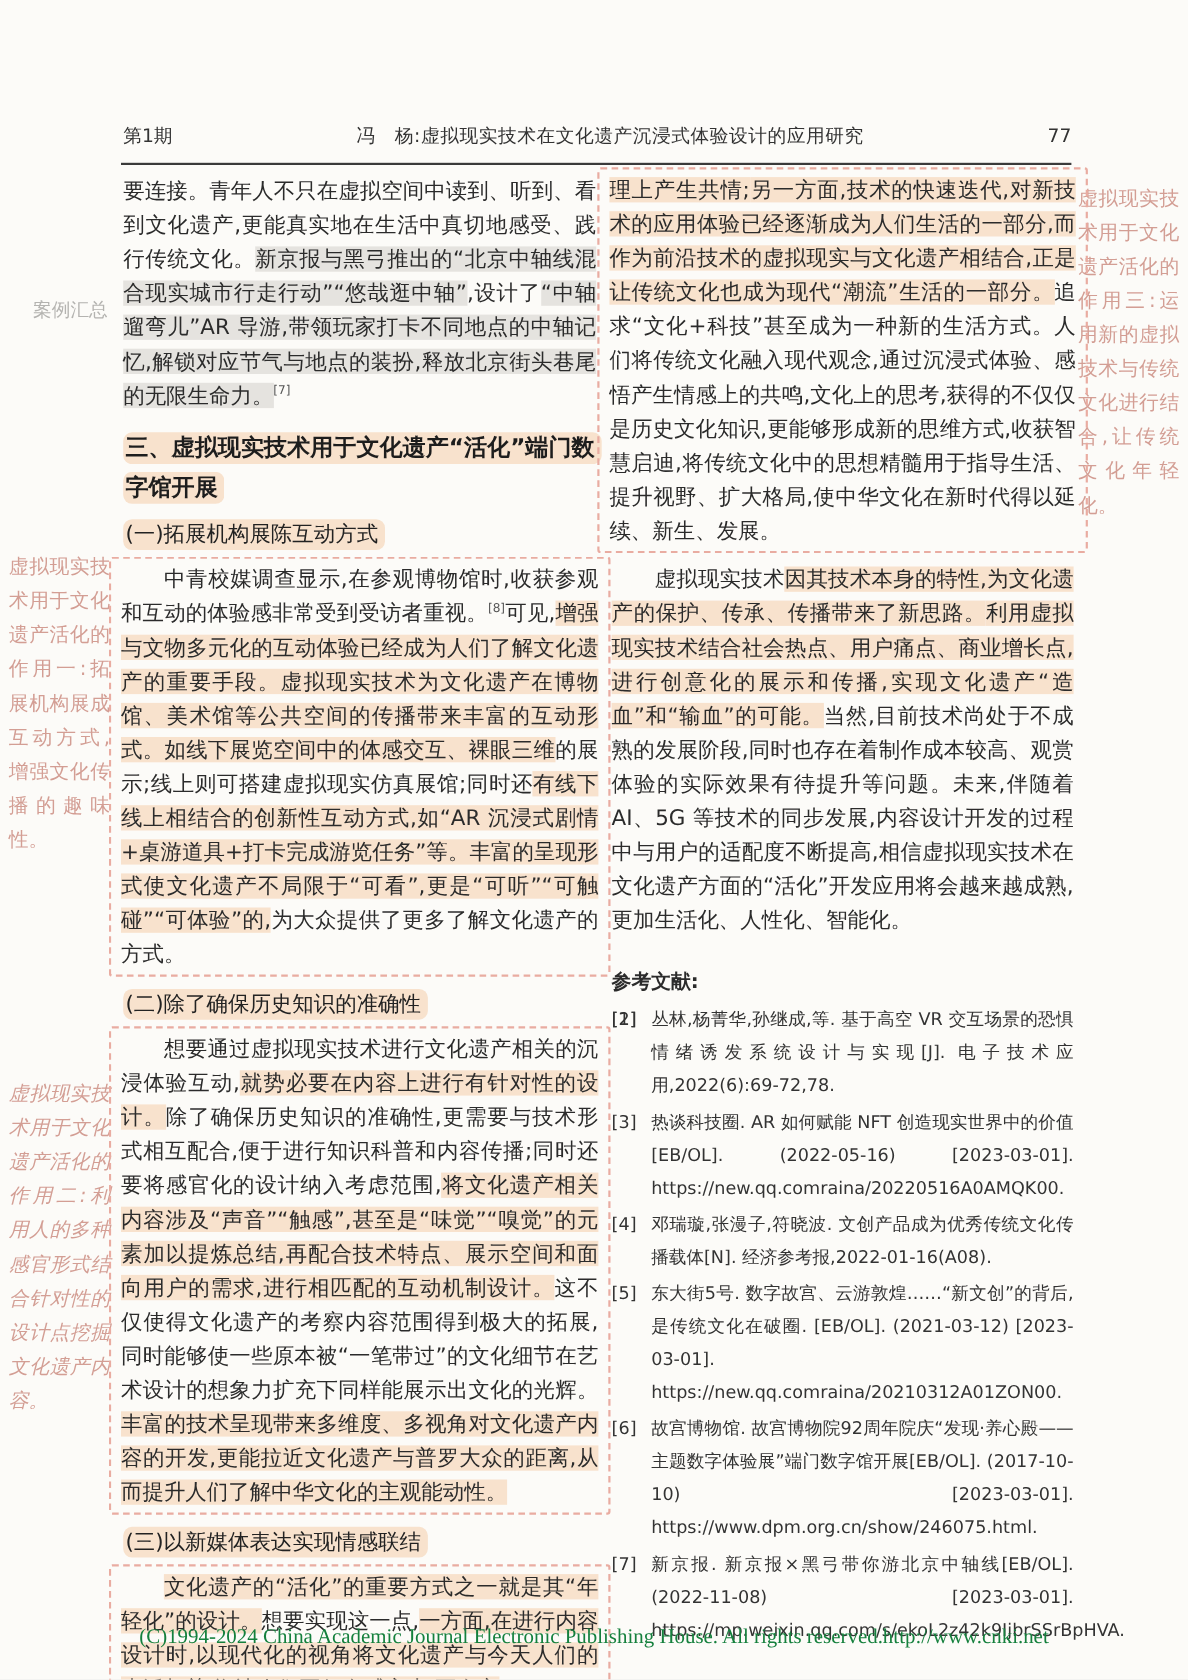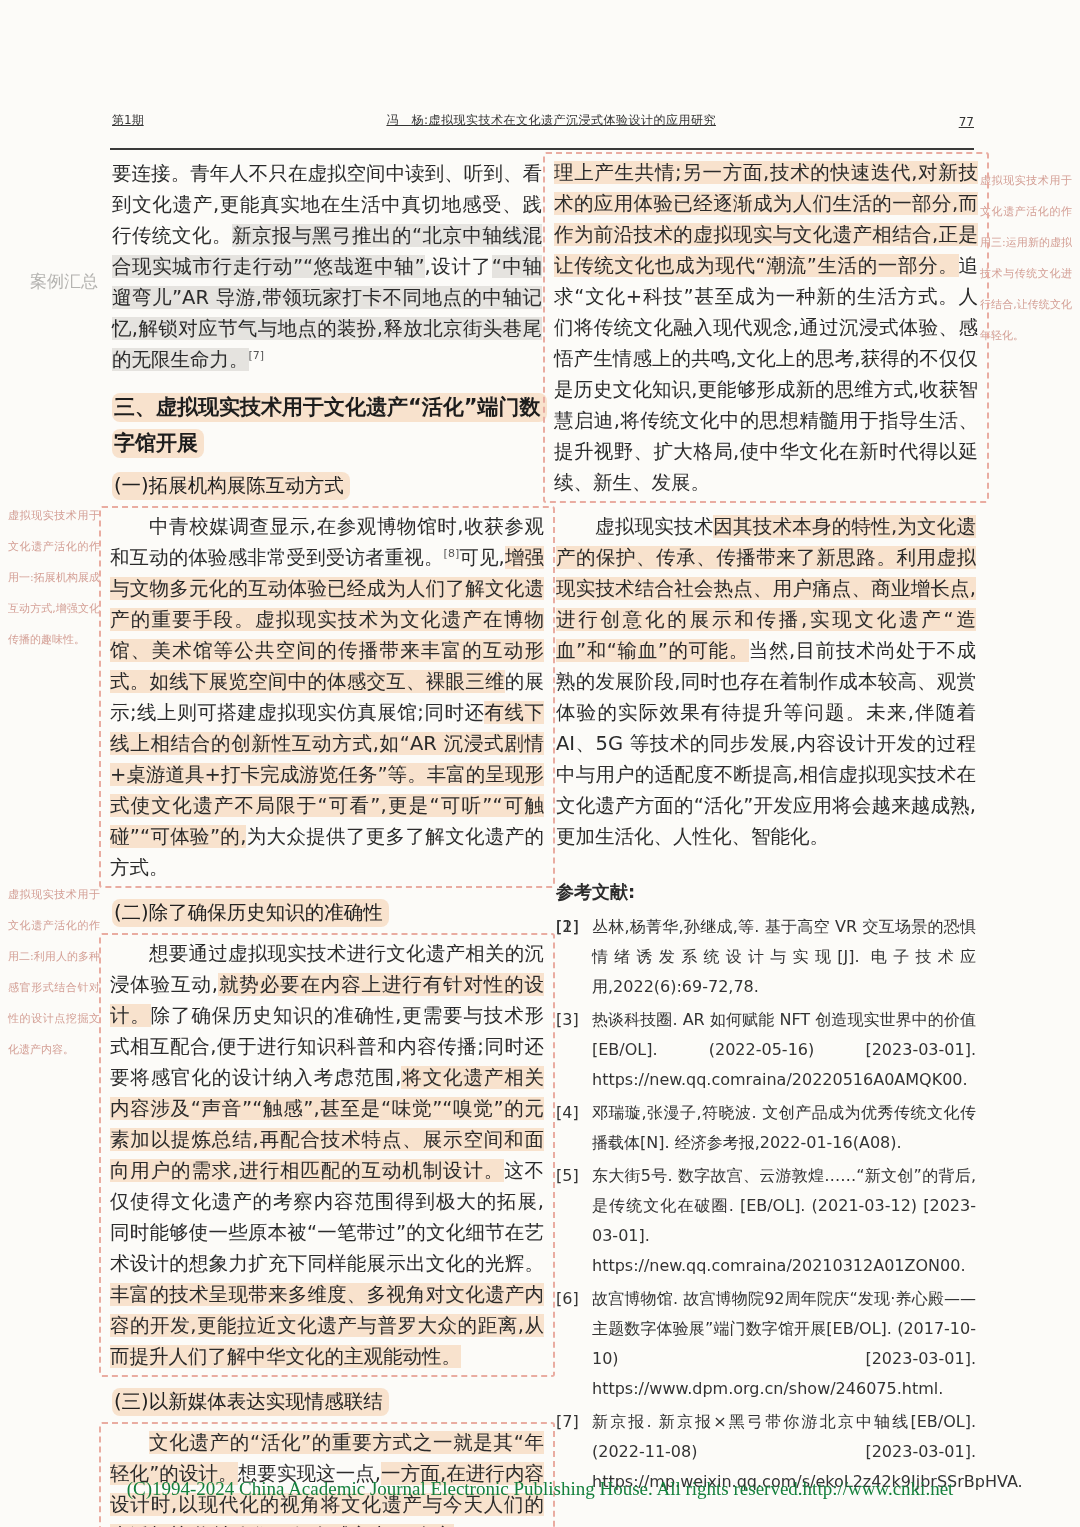--- a/index.html
+++ b/index.html
@@ -3,21 +3,21 @@
 <meta charset="utf-8">
 <style>
   html,body { margin:0; padding:0; background:#e9e9e9; }
   .page {
     position:relative; width:1080px; height:1527px; overflow:hidden;
     background:#fcfbf8; color:#2b2b2b;
     font-family:"DejaVu Sans", sans-serif;
     --peach:#f8e2cd; --gray-hl:#e5e3df; --note:#d39e94; --dash:#e9aca1;
   }
   
-  .page-header { position:absolute; top:112px; left:112px; width:862px; display:flex; align-items:flex-end; font-size:12px; color:#333;text-decoration:underline; }
+  .page-header { position:absolute; top:112px; left:112px; width:862px; display:flex; align-items:center; font-size:17px; color:#333; }
   .running-title { flex:1; text-align:center; letter-spacing:.5px; }
   .header-rule { position:absolute; top:148px; left:110px; width:864px; border-top:2px solid #3a3a3a; }
   
   .col { position:absolute; text-align:justify; }
   .col-left  { left:112px; top:158px; width:430px; }
   .col-right { left:556px; top:150px; width:420px; }
   p.body { font-size:19.5px; line-height:31px; margin:0; }
   .indent { text-indent:2em; }
   h2.sec { font-size:21px; font-weight:bold; line-height:36px; margin:14px 0 6px; text-align:left; color:#1d1d1d;}
   h3.sub { font-size:19.5px; font-weight:500; line-height:30px; margin:10px 0 5px; text-align:left; color:#222;}
@@ -28,23 +28,23 @@
   .hl-peach { background:var(--peach); box-decoration-break:clone; -webkit-box-decoration-break:clone; }
   .hl-gray  { background:var(--gray-hl); box-decoration-break:clone; -webkit-box-decoration-break:clone; }
   .dashed-box { border:2px dashed var(--dash); border-radius:3px; padding:3px 9px; margin:2px -13px 8px -13px; }
   sup.ref-mark { font-size:11px; color:#555; line-height:0; }
   
   .ref-head { font-weight:bold; font-size:18px; margin:28px 0 8px; text-align:left; }
   .refs { }
   .ref-item { position:relative; padding-left:36px; font-size:16px; line-height:30px; margin-bottom:3px; text-align:justify; color:#333; }
   .ref-num { position:absolute; left:0; top:0; }
   
-  .margin-note { position:absolute; width:92px; color:var(--note); font-size:11px; line-height:31px; text-align:justify; }
+  .margin-note { position:absolute; width:92px; color:var(--note); font-size:18px; line-height:31px; text-align:justify; }
   .note1 { left:8px;  top:500px; }
-  .note2 { left:8px;  top:879px; }
+  .note2 { left:8px;  top:979px;font-style:italic; }
   .note3 { left:980px; top:165px; }
   .case-label { position:absolute; left:30px; top:270px; color:#b4b3b0; font-size:17px; }
   
   .page-footer { position:absolute; left:36px; width:1008px; top:1478px; display:flex; justify-content:center;
     font-family:"Liberation Serif", serif; font-size:19px; color:#15803d; }
 </style>
 </head>
 <body>
 
 <div class="page" style="--peach: #f8e2cd; --gray-hl: #e5e3df; --note: #d39e94; --dash: #e9aca1;">

